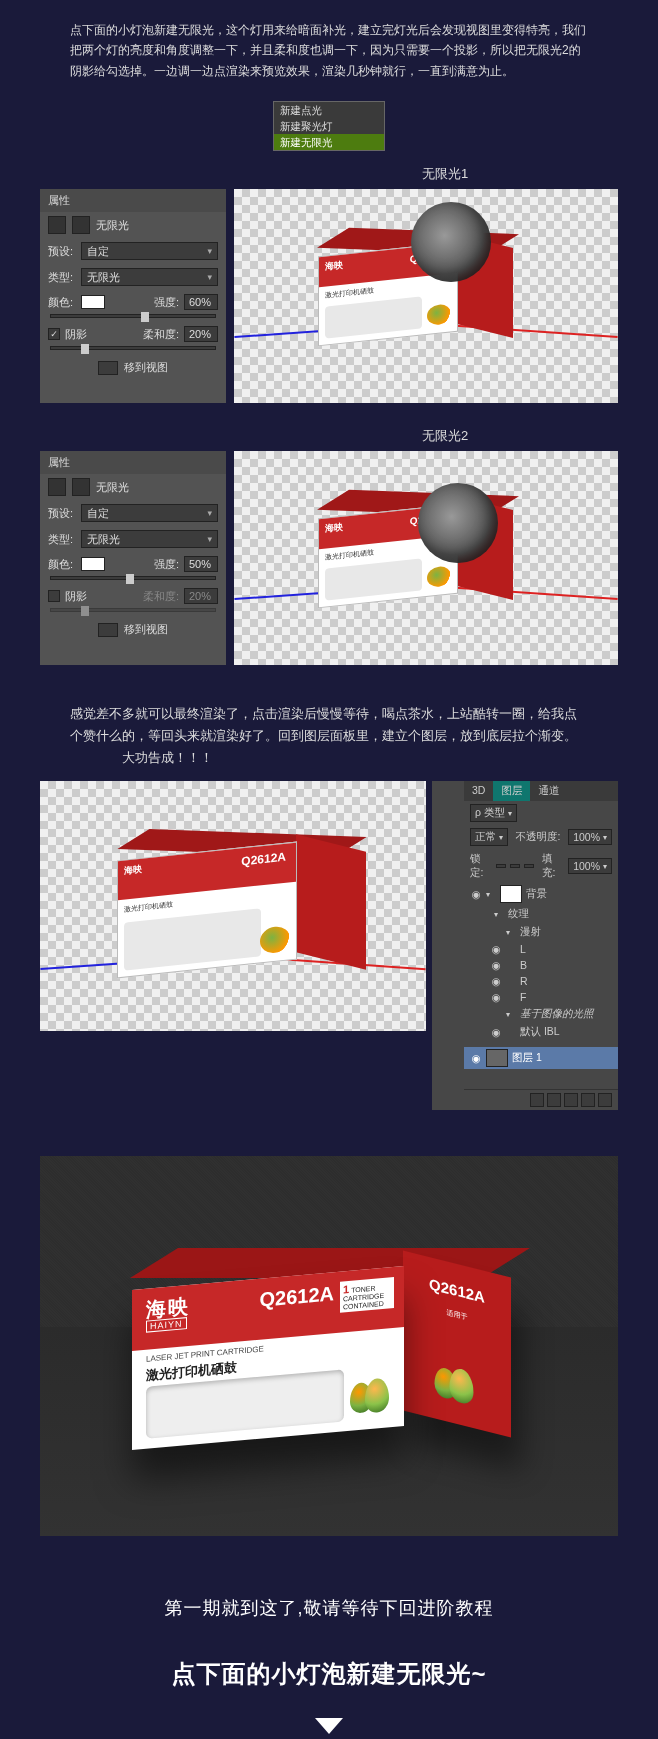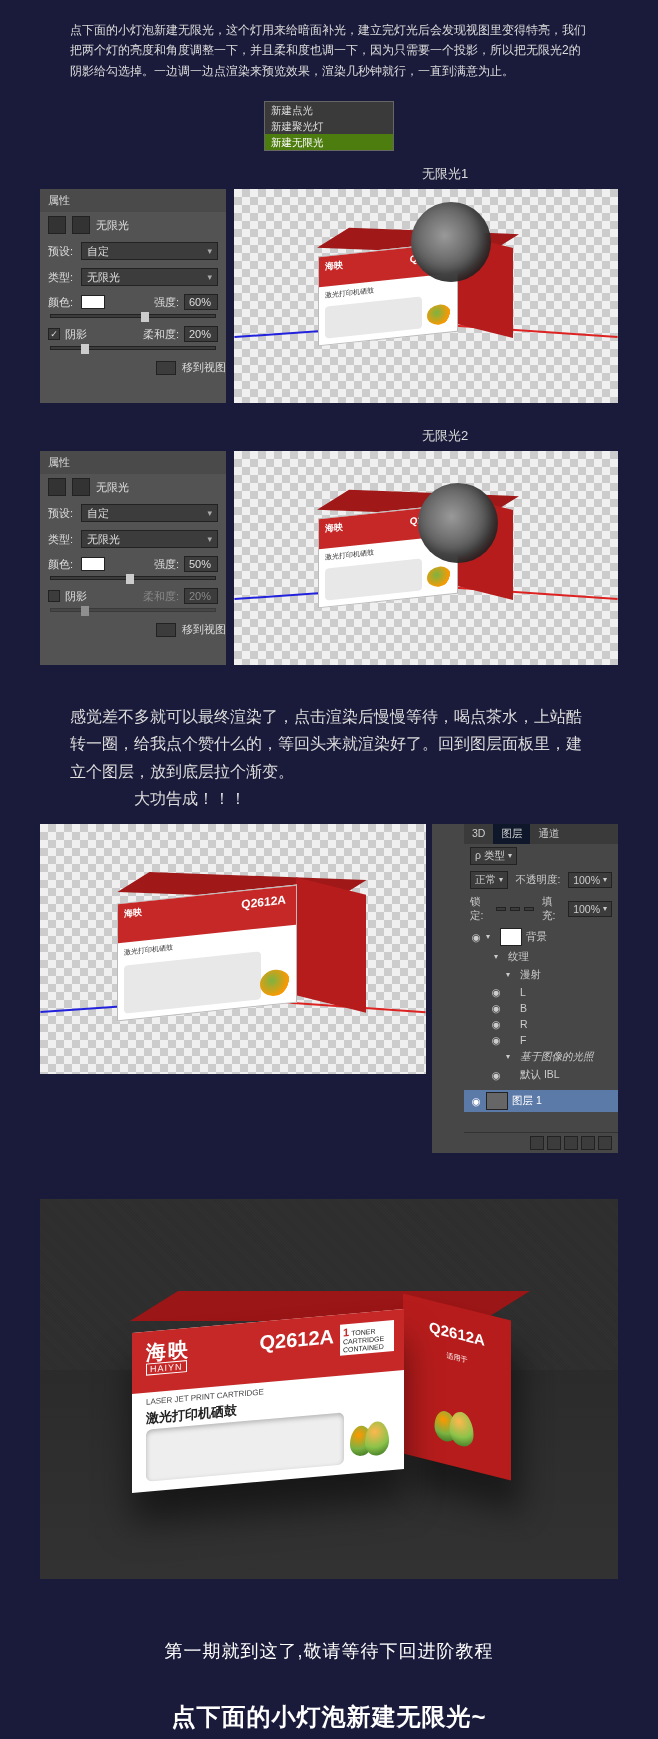--- a/index.html
+++ b/index.html
@@ -5,21 +5,21 @@
   * { margin: 0; padding: 0; box-sizing: border-box; }
   body {
     background: #1a1a3a;
     font-family: "Microsoft YaHei", Arial, sans-serif;
     width: 658px;
     color: #ddd;
     font-size: 12px;
   }
   .intro { padding: 20px 70px 12px; line-height: 1.7; font-size: 12px; color: #ddd; }
   .tinybox {
-    width: 130px; margin: 8px auto 14px; background: #3a3a3a;
+    width: 112px; margin: 8px auto 14px; background: #3a3a3a;
     border: 1px solid #666; font-size: 10.5px; line-height: 14px;
   }
   .tinybox div { padding: 1px 6px; color: #ddd; }
   .tinybox div.hl { background: #4d7c0f; color: #fff; }
   .stage-label { text-align: center; font-size: 13px; margin: 6px 0 6px 345px; width: 200px; }
   .row { display: flex; gap: 8px; padding: 0 40px 18px; }
   .panel {
     width: 186px; background: #535353; color: #ddd;
     font-size: 11px; padding-bottom: 10px;
   }
@@ -32,21 +32,21 @@
     display: flex; align-items: center; padding: 0 5px; justify-content: space-between; gap: 20px;
   }
   .sel .arr { font-size: 9px; color: #aaa; }
   .swatch { width: 24px; height: 14px; background: #fff; border: 1px solid #222; display: inline-block; }
   .lbl { width: 28px; }
   .val { background: #3c3c3c; border: 1px solid #222; padding: 1px 4px; min-width: 34px; display: inline-block; }
   .cb { width: 12px; height: 12px; border: 1px solid #222; background: #3c3c3c; display: inline-flex; align-items: center; justify-content: center; font-size: 9px; }
   .cb.on::after { content: "✓"; color: #ddd; }
   .slider { margin: 0 10px 4px; height: 4px; background: #3c3c3c; border: 1px solid #222; position: relative; }
   .slider .knob { position: absolute; top: -3px; width: 8px; height: 10px; background: #ccc; }
-  .btnrow { display: flex; justify-content: flex-end; padding: 6px 0; gap: 6px; align-items: center; }
+  .btnrow { display: flex; justify-content: center; padding: 6px 0; gap: 6px; align-items: center; }
   .btnrow .ic2 { width: 20px; height: 14px; background: #3c3c3c; border: 1px solid #222; }
   .viewport {
     flex: 1; height: 214px; background: #f0f0f0; position: relative; overflow: hidden;
   }
   .vp-check {
     position: absolute; inset: 0;
     background-image:
       linear-gradient(45deg,#ccc 25%,transparent 25%),
       linear-gradient(-45deg,#ccc 25%,transparent 25%),
       linear-gradient(45deg,transparent 75%,#ccc 75%),
@@ -77,30 +77,30 @@
   .bf-model { position: absolute; right: 10px; top: 6px; color: #fff; font-size: 10px; font-weight: bold; }
   .bf-sub { position: absolute; left: 6px; top: 34px; font-size: 7px; color: #333; }
   .bf-cart { position: absolute; left: 6px; right: 35px; top: 50px; bottom: 6px; background: #e8e8e8; border-radius: 4px; }
   .bf-bird { position: absolute; right: 6px; bottom: 8px; width: 24px; height: 20px; background: radial-gradient(circle at 40% 40%, #7cb342 0%, #ff9800 70%, transparent 72%); border-radius: 50%; }
   .light-ball {
     position: absolute; width: 80px; height: 80px; border-radius: 50%;
     background: radial-gradient(circle at 42% 42%, #999 0%, #555 58%, rgba(0,0,0,.5) 100%);
     box-shadow: inset -6px -6px 14px rgba(0,0,0,.5);
   }
 
-  .mid-text { padding: 20px 70px 12px; line-height: 1.7; font-size: 16px; }
+  .mid-text { padding: 20px 70px 12px; line-height: 1.7; font-size: 13px; }
 
   .wide-row { display: flex; gap: 6px; padding: 0 40px 16px; }
   .wide-vp { flex: 1; height: 250px; background: #f0f0f0; position: relative; overflow: hidden; }
   .layers {
     width: 186px; background: #474747; font-size: 10.5px; color: #ccc; padding-left: 32px;
   }
   .l-tabs { display: flex; background: #3a3a3a; }
   .l-tabs div { padding: 3px 8px; }
-  .l-tabs div.act { background: #0f172a; }
+  .l-tabs div.act { background: #0f766e; }
   .l-top { padding: 3px 6px; display: flex; align-items: center; gap: 4px; justify-content: space-between; }
   .l-top .sm { background: #3c3c3c; border: 1px solid #222; padding: 1px 4px; display: inline-flex; align-items: center; gap: 3px; }
   .l-top .arr { font-size: 8px; }
   .l-row { display: flex; align-items: center; padding: 2px 6px; gap: 4px; }
   .l-row.hl { background: #5b7aa8; color: #fff; }
   .eye { width: 12px; text-align: center; }
   .thumb { width: 22px; height: 18px; background: #666; border: 1px solid #222; }
   .thumb.w { background: #fff; }
   .l-tools { padding: 3px 6px; border-top: 1px solid #333; display: flex; gap: 3px; align-items: center; }
   .l-tools span { width: 14px; height: 14px; background: #3c3c3c; border: 1px solid #222; display: inline-block; }

